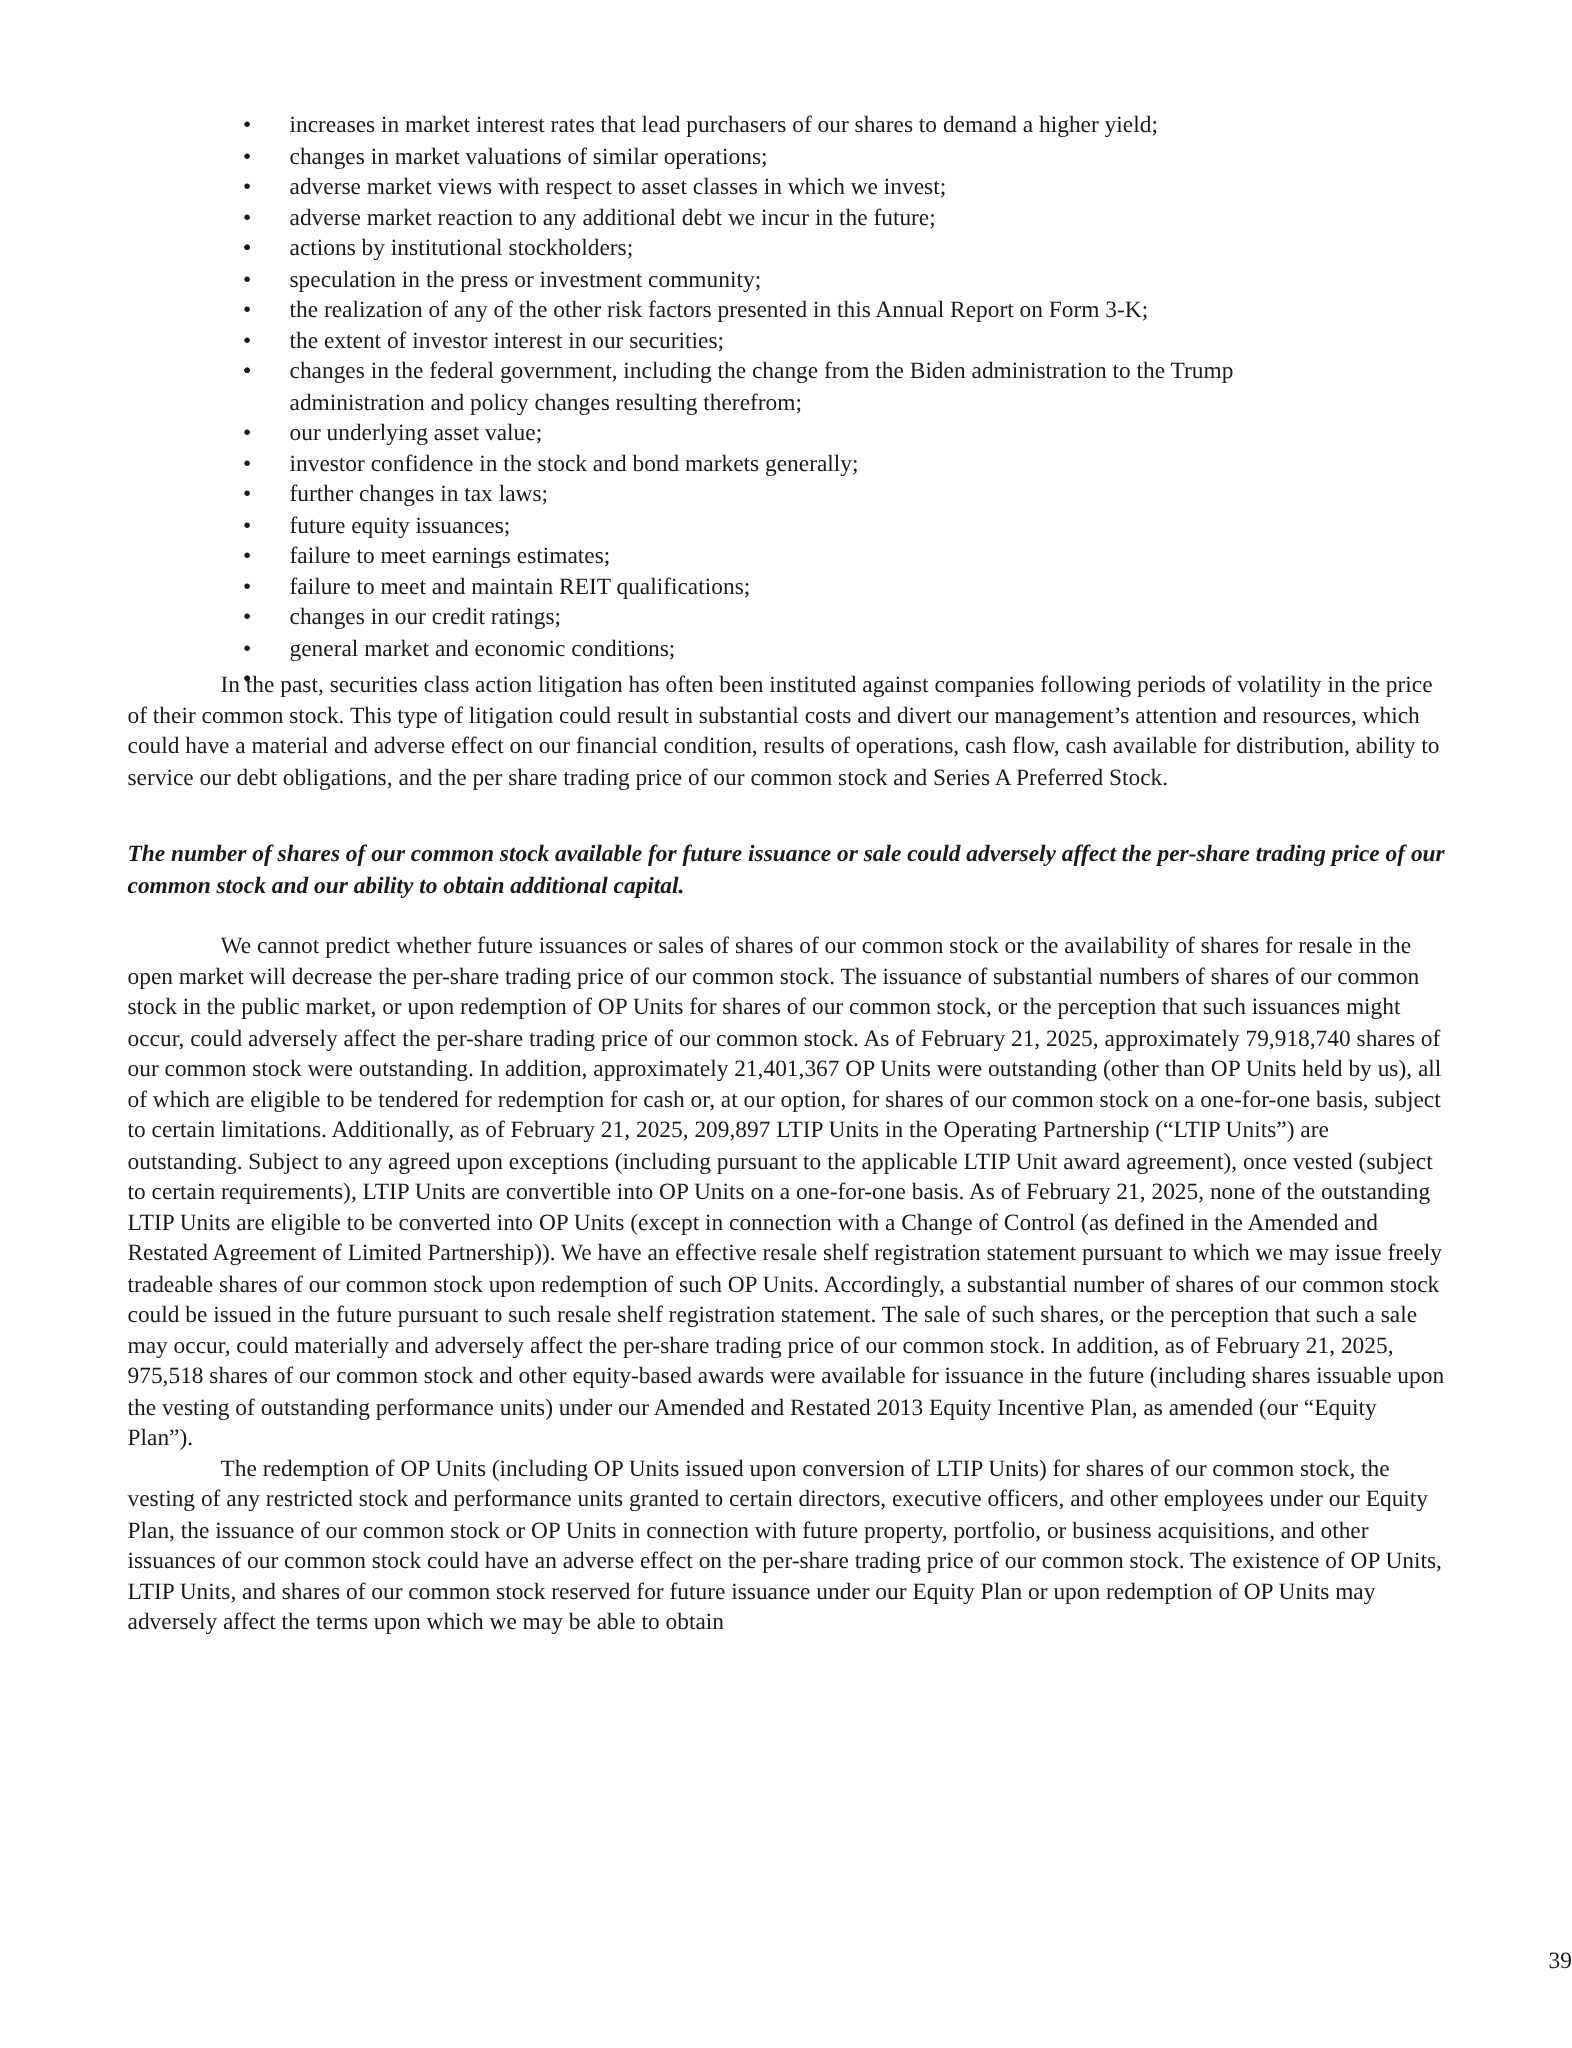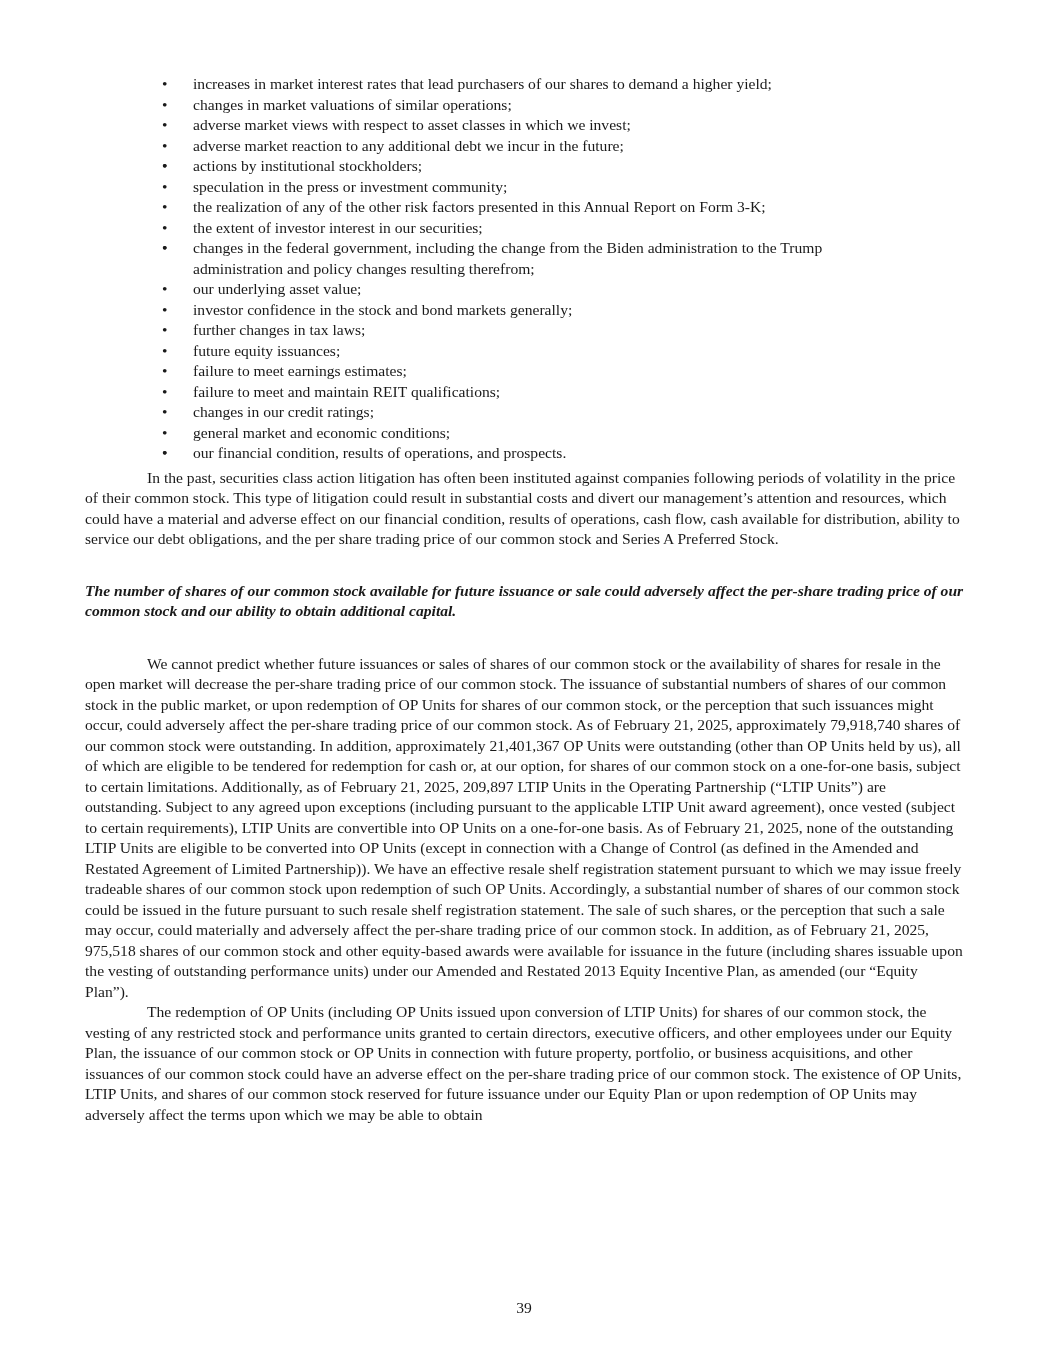--- a/index.html
+++ b/index.html
@@ -43,28 +43,28 @@
       margin: 0;
       text-align: left;
       text-indent: 62px;
     }
     .para-1 { margin-top: 4px; }
     .heading {
       margin: 31px 0 0 0;
       font-weight: bold;
       font-style: italic;
     }
-    .para-2 { margin-top: 32px; }
+    .para-2 { margin-top: 20px; }
     .para-3 { }
     .page-number {
       position: absolute;
       top: 1298px;
       left: 0;
       width: 1048px;
-      text-align: center;
+      text-align: right;
     }
   </style>
 </head>
 <body>
 
 <div class="page">
   <ul class="bullet-list">
     <li class="bullet-item"><span class="bullet-glyph">•</span><span>increases in market interest rates that lead purchasers of our shares to demand a higher yield;</span></li>
     <li class="bullet-item"><span class="bullet-glyph">•</span><span>changes in market valuations of similar operations;</span></li>
     <li class="bullet-item"><span class="bullet-glyph">•</span><span>adverse market views with respect to asset classes in which we invest;</span></li>
@@ -78,21 +78,21 @@
     <li class="bullet-item"><span class="bullet-glyph">•</span><span>changes in the federal government, including the change from the Biden administration to the Trump administration and policy changes resulting therefrom;</span></li>
     <li class="bullet-item"><span class="bullet-glyph">•</span><span>our underlying asset value;</span></li>
     <li class="bullet-item"><span class="bullet-glyph">•</span><span>investor confidence in the stock and bond markets generally;</span></li>
     <li class="bullet-item"><span class="bullet-glyph">•</span><span>further changes in tax laws;</span></li>
     <li class="bullet-item"><span class="bullet-glyph">•</span><span>future equity issuances;</span></li>
     <li class="bullet-item"><span class="bullet-glyph">•</span><span>failure to meet earnings estimates;</span></li>
     <li class="bullet-item"><span class="bullet-glyph">•</span><span>failure to meet and maintain REIT qualifications;</span></li>
     <li class="bullet-item"><span class="bullet-glyph">•</span><span>changes in our credit ratings;</span></li>
     <li class="bullet-item"><span class="bullet-glyph">•</span><span>general market and economic conditions;</span></li>
     <li class="bullet-item"><span class="bullet-glyph">•</span></li>
-    <li class="bullet-item"><span class="bullet-glyph">•</span><span>our financial condition, results of operations, and prospects.</span></li>
+    <li class="bullet-item"><span class="bullet-glyph">•</span></li>
   </ul>
 
   <p class="para para-1">In the past, securities class action litigation has often been instituted against companies following periods of volatility in the price of their common stock. This type of litigation could result in substantial costs and divert our management’s attention and resources, which could have a material and adverse effect on our financial condition, results of operations, cash flow, cash available for distribution, ability to service our debt obligations, and the per share trading price of our common stock and Series A Preferred Stock.</p>
 
   <p class="heading">The number of shares of our common stock available for future issuance or sale could adversely affect the per-share trading price of our common stock and our ability to obtain additional capital.</p>
 
   <p class="para para-2">We cannot predict whether future issuances or sales of shares of our common stock or the availability of shares for resale in the open market will decrease the per-share trading price of our common stock. The issuance of substantial numbers of shares of our common stock in the public market, or upon redemption of OP Units for shares of our common stock, or the perception that such issuances might occur, could adversely affect the per-share trading price of our common stock. As of February 21, 2025, approximately 79,918,740 shares of our common stock were outstanding. In addition, approximately 21,401,367 OP Units were outstanding (other than OP Units held by us), all of which are eligible to be tendered for redemption for cash or, at our option, for shares of our common stock on a one-for-one basis, subject to certain limitations. Additionally, as of February 21, 2025, 209,897 LTIP Units in the Operating Partnership (“LTIP Units”) are outstanding. Subject to any agreed upon exceptions (including pursuant to the applicable LTIP Unit award agreement), once vested (subject to certain requirements), LTIP Units are convertible into OP Units on a one-for-one basis. As of February 21, 2025, none of the outstanding LTIP Units are eligible to be converted into OP Units (except in connection with a Change of Control (as defined in the Amended and Restated Agreement of Limited Partnership)). We have an effective resale shelf registration statement pursuant to which we may issue freely tradeable shares of our common stock upon redemption of such OP Units. Accordingly, a substantial number of shares of our common stock could be issued in the future pursuant to such resale shelf registration statement. The sale of such shares, or the perception that such a sale may occur, could materially and adversely affect the per-share trading price of our common stock. In addition, as of February 21, 2025, 975,518 shares of our common stock and other equity-based awards were available for issuance in the future (including shares issuable upon the vesting of outstanding performance units) under our Amended and Restated 2013 Equity Incentive Plan, as amended (our “Equity Plan”).</p>
 
   <p class="para para-3">The redemption of OP Units (including OP Units issued upon conversion of LTIP Units) for shares of our common stock, the vesting of any restricted stock and performance units granted to certain directors, executive officers, and other employees under our Equity Plan, the issuance of our common stock or OP Units in connection with future property, portfolio, or business acquisitions, and other issuances of our common stock could have an adverse effect on the per-share trading price of our common stock. The existence of OP Units, LTIP Units, and shares of our common stock reserved for future issuance under our Equity Plan or upon redemption of OP Units may adversely affect the terms upon which we may be able to obtain</p>
 </div>

